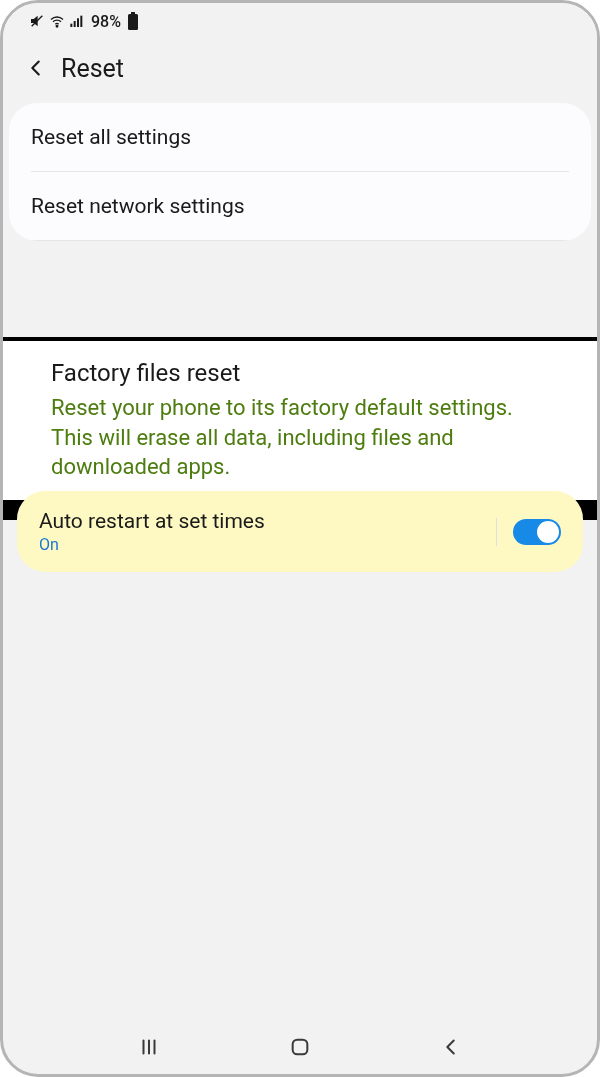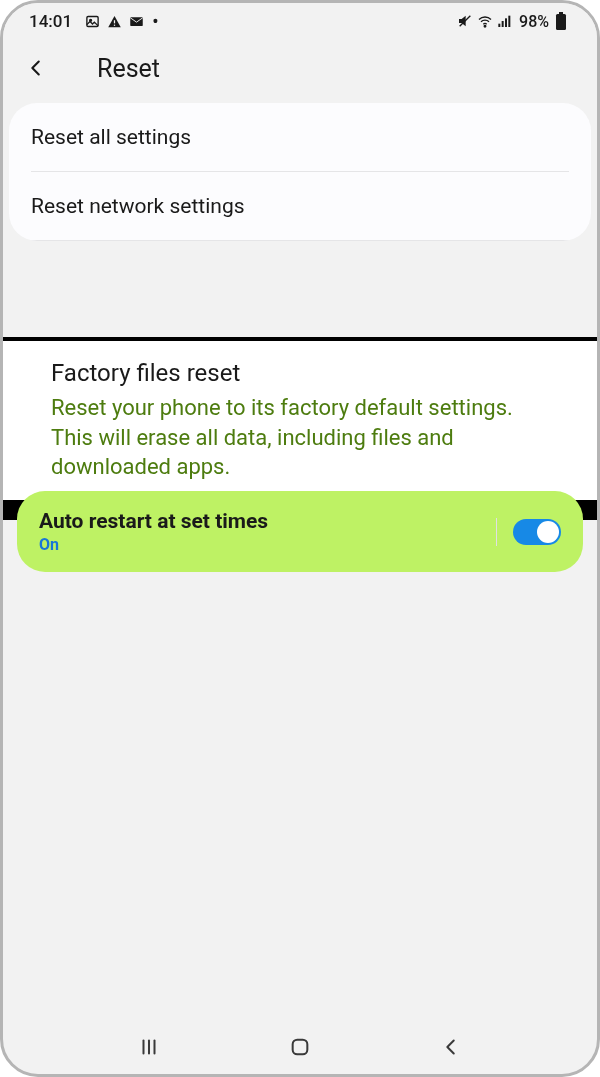--- a/index.html
+++ b/index.html
@@ -31,21 +31,20 @@
       background: #f2f2f2;
     }
     .status-left { display: flex; align-items: center; gap: 6px; }
     .status-right { display: flex; align-items: center; gap: 4px; }
     .status-time { font-size: 17px; margin-right: 6px; }
     .status-icon { width: 16px; height: 16px; display: inline-flex; align-items: center; justify-content: center; }
     .header {
       display: flex;
       align-items: center;
       padding: 14px 18px 20px 18px;
-      gap: 36px;
     }
     .back-chevron {
       width: 30px; height: 30px;
       display: flex; align-items: center; justify-content: center;
       cursor: pointer;
     }
     .header-title {
       font-size: 25px;
       color: #1a1a1a;
       margin-left: 10px;
@@ -86,28 +85,27 @@
     }
     .highlight-desc {
       font-size: 22px;
       color: #4d7c0f;
       line-height: 1.35;
     }
     .auto-restart-card {
       position: absolute;
       left: 14px; right: 14px;
       top: 488px;
-      background: #bef264;
+      background: #fef9c3;
       border-radius: 28px;
       padding: 18px 22px;
       display: flex;
       align-items: center;
       justify-content: space-between;
       cursor: pointer;
-      font-weight: bold;
     }
     .auto-left { }
     .auto-title { font-size: 21px; color: #1a1a1a; }
     .auto-status { font-size: 16px; color: #1876d8; margin-top: 2px; }
     .toggle-wrap { display: flex; align-items: center; }
     .toggle-divider {
       width: 1px;
       height: 28px;
       background: #e0e0e2;
       margin-right: 16px;
@@ -140,44 +138,20 @@
       display: flex; align-items: center; justify-content: center;
       cursor: pointer;
     }
   </style>
 </head>
 <body>
 
 <div class="phone-frame">
 
   <div class="status-bar">
-    <div class="status-left">
-      <span class="status-time">14:01</span>
-      <span class="status-icon">
-        <svg width="15" height="15" viewBox="0 0 24 24" fill="none" stroke="#1a1a1a" stroke-width="2.2">
-            <rect x="3" y="4" width="18" height="16" rx="2"></rect>
-            <circle cx="9" cy="10" r="1.5" fill="#1a1a1a"></circle>
-            <path d="M3 17l5-5 4 4 3-3 6 6"></path>
-          </svg>
-      </span>
-      <span class="status-icon">
-        <svg width="15" height="15" viewBox="0 0 24 24" fill="#1a1a1a">
-            <path d="M12 3l10 18H2z"></path>
-            <rect x="11" y="10" width="2" height="5" fill="#f2f2f2"></rect>
-            <rect x="11" y="17" width="2" height="2" fill="#f2f2f2"></rect>
-          </svg>
-      </span>
-      <span class="status-icon">
-        <svg width="15" height="15" viewBox="0 0 24 24" fill="#1a1a1a">
-            <rect x="2" y="5" width="20" height="14" rx="1"></rect>
-            <path d="M2 6l10 7 10-7" stroke="#f2f2f2" stroke-width="1.5" fill="none"></path>
-          </svg>
-      </span>
-      <span style="font-size:18px;color:#1a1a1a;margin-left:2px;">•</span>
-    </div>
     <div class="status-right">
       <span class="status-icon">
         <svg width="16" height="16" viewBox="0 0 24 24" fill="#1a1a1a">
             <path d="M3 9v6h4l6 5V4L7 9z"></path>
             <line x1="4" y1="20" x2="20" y2="4" stroke="#1a1a1a" stroke-width="2"></line>
           </svg>
       </span>
       <span class="status-icon">
         <svg width="17" height="17" viewBox="0 0 24 24" fill="none" stroke="#1a1a1a" stroke-width="2">
             <path d="M3 9c5-5 13-5 18 0"></path>

